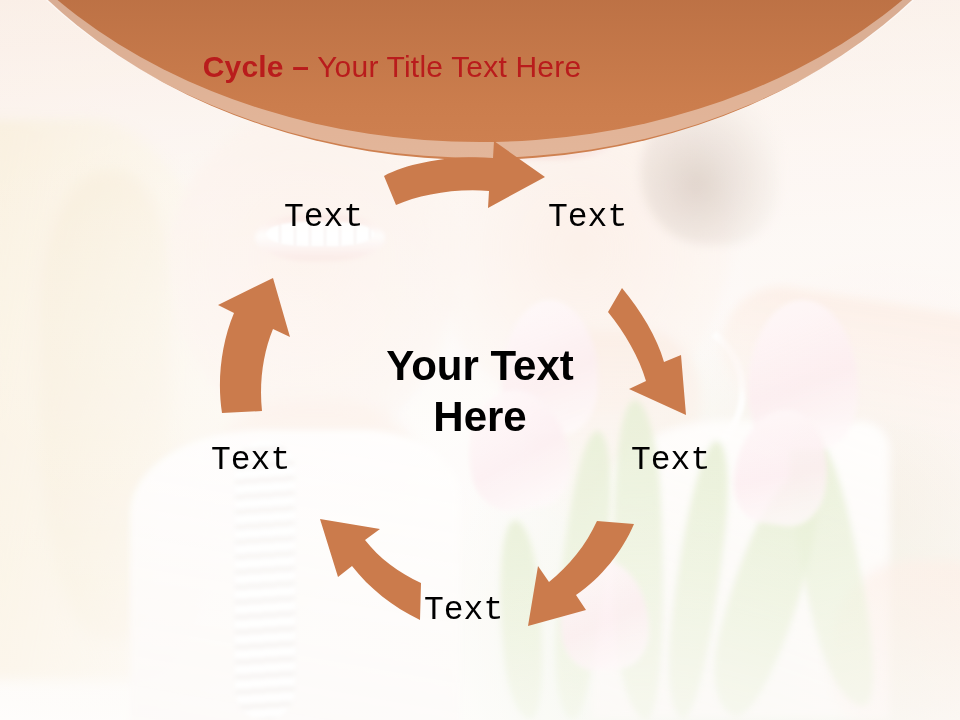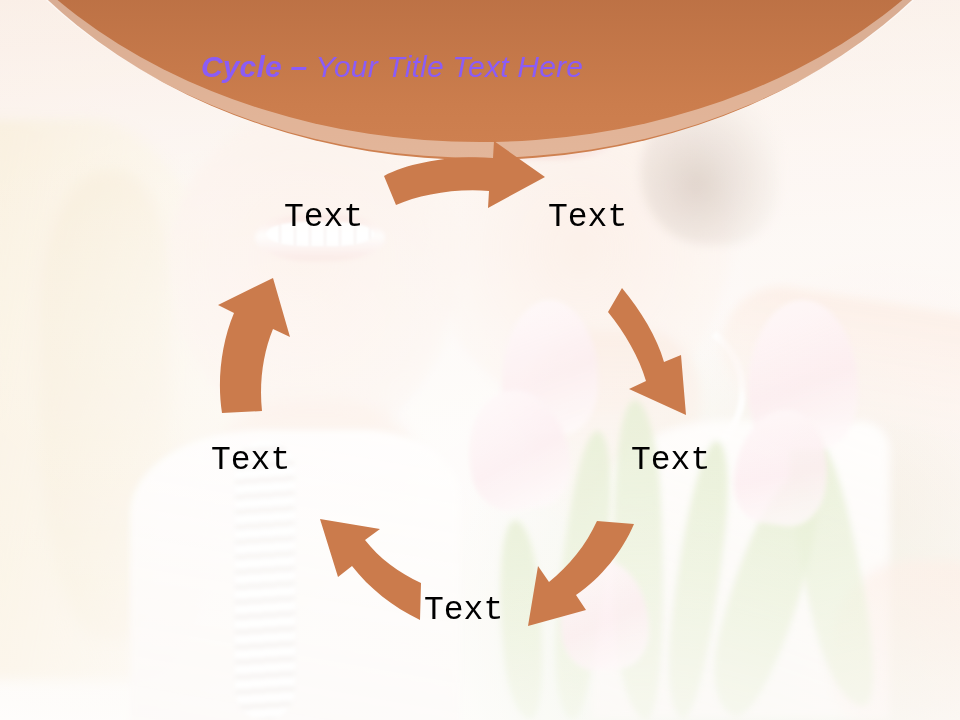--- a/index.html
+++ b/index.html
@@ -181,26 +181,25 @@
     position:absolute; left:-90px; top:-290px;
     width:1140px; height:448px;
     border-radius:0 0 50% 50% / 0 0 100% 100%;
     border-bottom:16px solid rgba(255,255,255,.42);
     box-sizing:border-box;
   }
 
   #title {
     position:absolute; left:0; top:50px; width:784px;
     text-align:center;
-    color:#8b5cf6;
+    color:#b91c1c;
     font-size:30px;
     letter-spacing:.2px;
     white-space:nowrap;
     z-index:6;
-    font-style:italic;
   }
   #title .b { font-weight:bold; }
 
   
   #diagram { position:absolute; inset:0; z-index:5; }
   #arrows { position:absolute; left:0; top:0; width:960px; height:720px; }
 
   .lbl {
     position:absolute;
     color:#000;
@@ -292,15 +291,19 @@
       <path fill="#cb7b4c" d="M222,413 C217,381 221,344 234,313 L218,305 L273,278 L290,337 L273,329
                C263,353 259,383 262,411 Z"></path>
     </svg>
 
     <div class="lbl" style="left:284px;top:201px;">Text</div>
     <div class="lbl" style="left:548px;top:201px;">Text</div>
     <div class="lbl" style="left:631px;top:444px;">Text</div>
     <div class="lbl" style="left:424px;top:594px;">Text</div>
     <div class="lbl" style="left:211px;top:444px;">Text</div>
 
+    <div id="center-text">
+      <div>Your Text</div>
+      <div>Here</div>
+    </div>
   </div>
 
 </div>
 
 </body></html>

